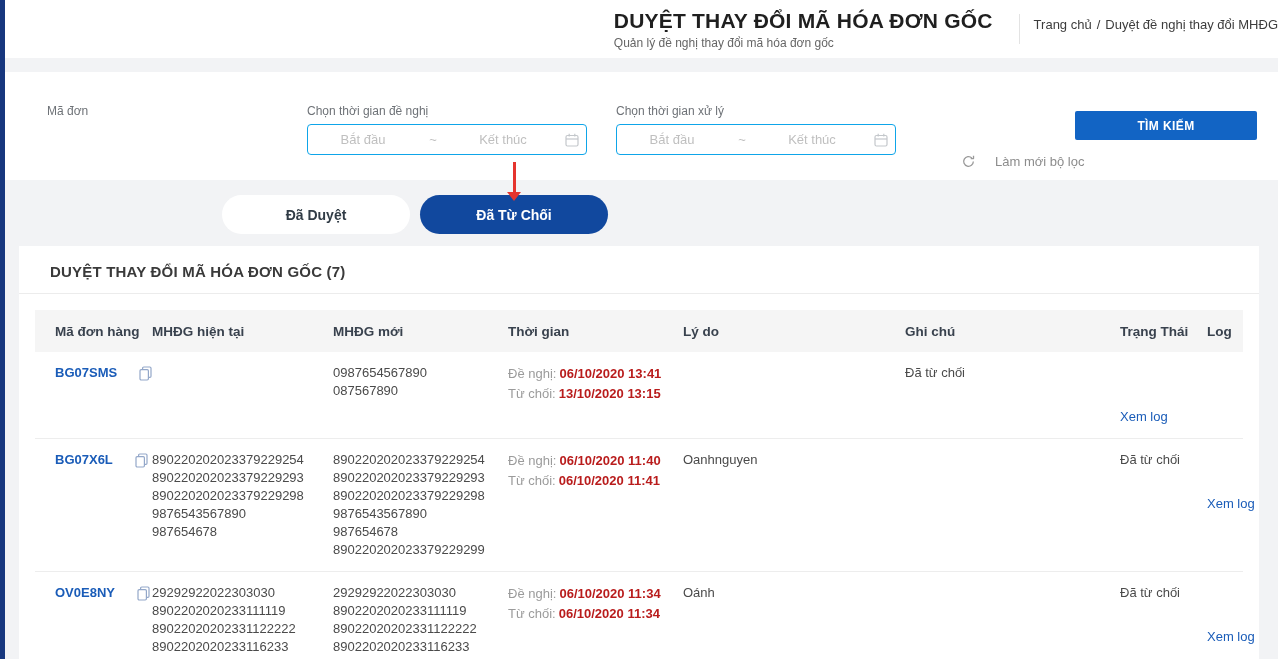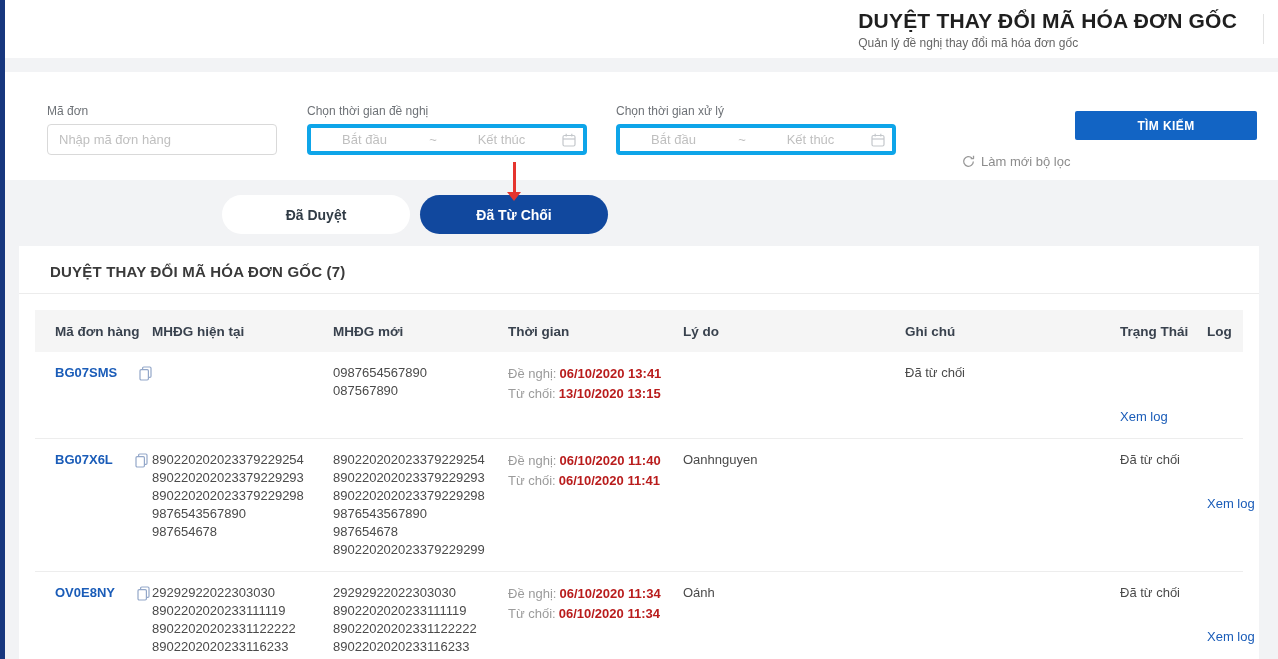--- a/index.html
+++ b/index.html
@@ -31,28 +31,28 @@
     background:#ffffff;
   }
   .flabel { position:absolute; top:32px; font-size:12px; color:#6e7277; }
   .finput {
     position:absolute; top:52px; height:31px; border:1px solid #d9d9d9;
     border-radius:4px; background:#fff; font-size:13px; color:#555;
     padding:0 11px; outline:none; font-family:"Liberation Sans",sans-serif;
   }
   .finput::placeholder { color:#bfbfbf; }
   .daterange {
-    position:absolute; top:52px; height:31px; border:4px solid #0ea5e9;
+    position:absolute; top:52px; height:31px; border:1px solid #0ea5e9;
     border-radius:4px; background:#fff; display:flex; align-items:center;
   }
   .dr-part { flex:1; text-align:center; font-size:13px; color:#bfbfbf; }
   .dr-tilde { width:30px; text-align:center; font-size:13px; color:#bfbfbf; }
   .dr-cal { width:28px; display:flex; justify-content:center; }
   .reset-filter {
-    position:absolute; display:flex; align-items:center; gap:6px;
+    position:absolute; display:flex; align-items:center; gap:20px;
     font-size:13px; color:#8c8c8c; cursor:pointer; top:58px;margin-top:24px;
   }
   .search-btn {
     position:absolute; top:39px; height:29px; background:var(--accent,#1264c4);
     color:#fff; font-size:12px; font-weight:700; letter-spacing:.4px;
     border:none; border-radius:2px; cursor:pointer; font-family:"Liberation Sans",sans-serif;
   }
   
   .tabsband { position:absolute; left:5px; top:180px; right:0; height:66px; }
   .tab-pill {
@@ -103,25 +103,29 @@
 <body>
 
 <div class="leftbar"></div>
 
 <div class="pageheader">
   <div class="title-block">
     <div class="page-title">DUYỆT THAY ĐỔI MÃ HÓA ĐƠN GỐC</div>
     <div class="page-subtitle">Quản lý đề nghị thay đổi mã hóa đơn gốc</div>
   </div>
   <div class="crumb-divider"></div>
+  <div class="breadcrumb">
+    <span>Trang chủ</span>
+    <span class="sep">/</span>
+    <span>Duyệt đề nghị thay đổi MHĐG</span>
+  </div>
 </div>
 
 <div class="filterband">
   <div class="flabel" style="left:42px;">Mã đơn</div>
-  <input class="finput" style="left: 42px; width: 230px;" placeholder="Nhập mã đơn hàng">
 
   <div class="flabel" style="left:302px;">Chọn thời gian đề nghị</div>
   <div class="daterange" style="left:302px; width:280px;">
     <div class="dr-part">Bắt đầu</div>
     <div class="dr-tilde">~</div>
     <div class="dr-part">Kết thúc</div>
     <div class="dr-cal">
       <svg width="14" height="14" viewBox="0 0 14 14" fill="none" stroke="#c3c7cb" stroke-width="1.2">
         <rect x="1" y="2.5" width="12" height="10.5" rx="1.5"></rect>
           <line x1="1" y1="6" x2="13" y2="6"></line>

